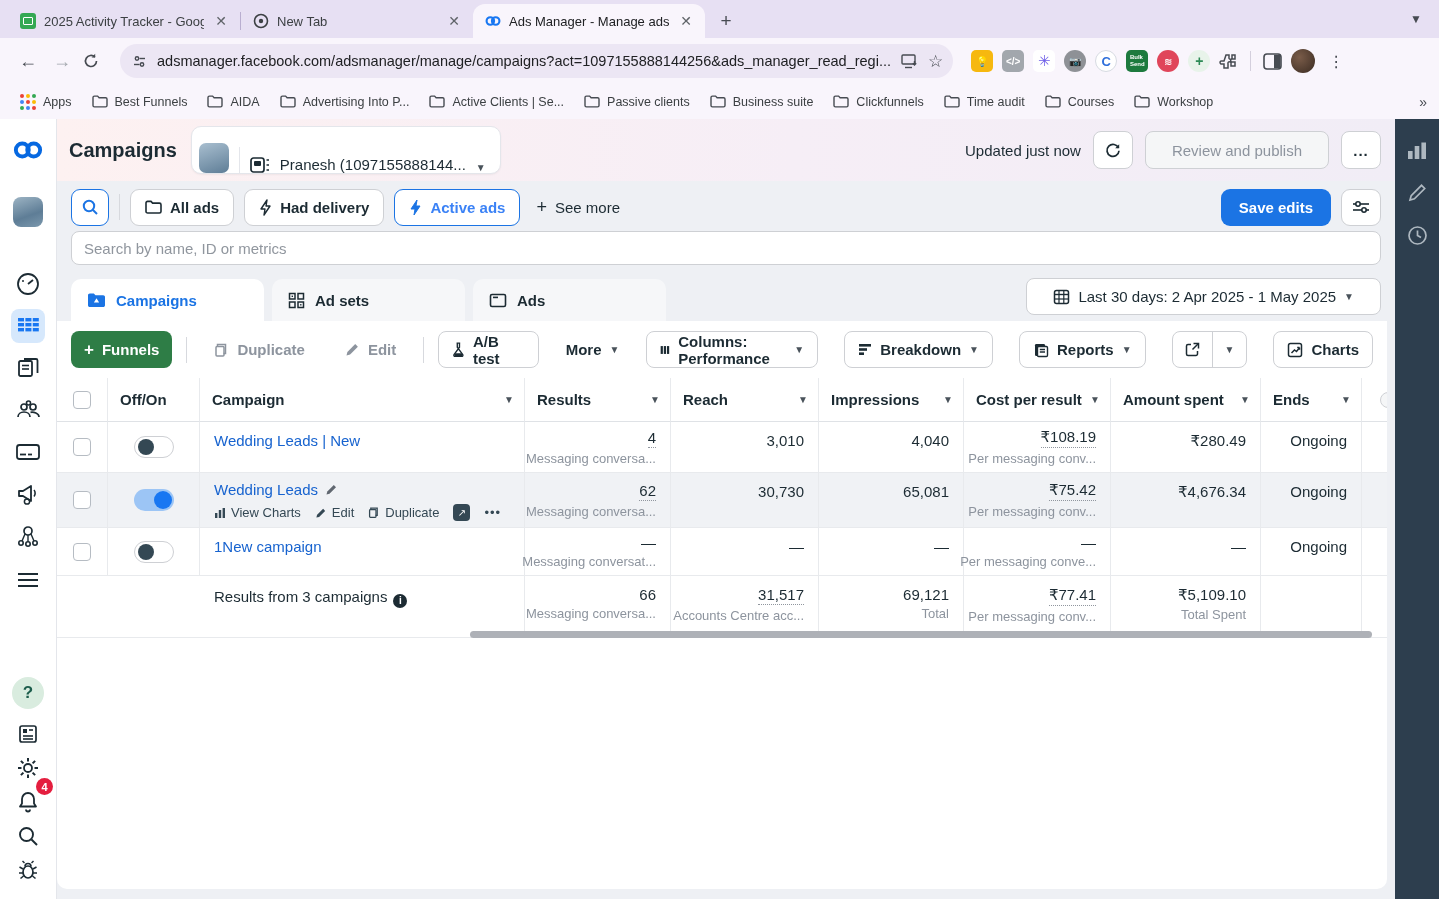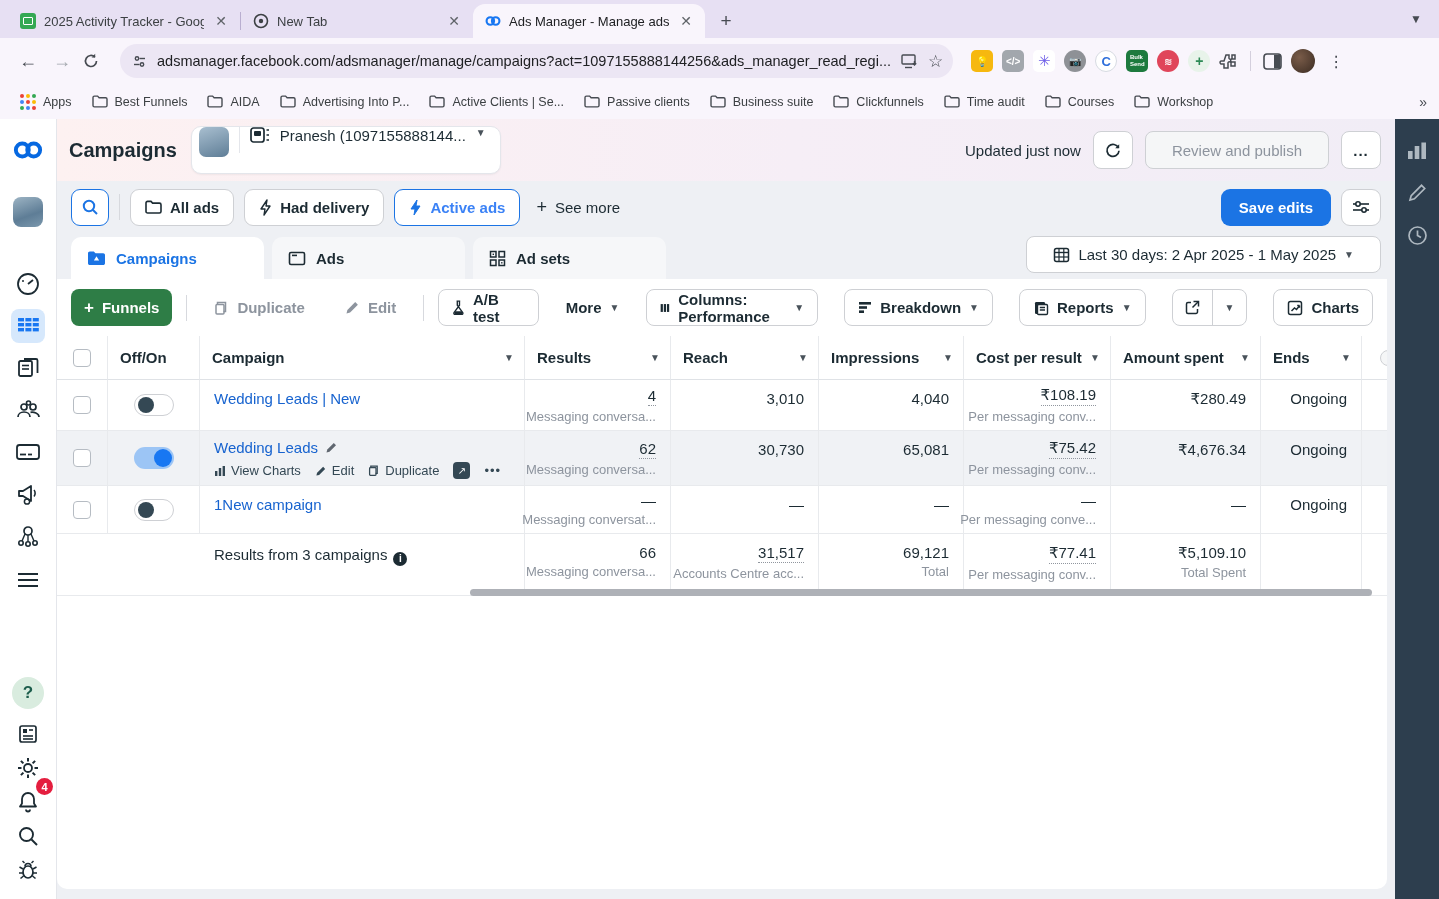--- a/index.html
+++ b/index.html
@@ -48,21 +48,21 @@
   .help-circle { width:32px; height:32px; border-radius:50%; background:#d9ecdf; color:#1c5d4c; font-size:17px; font-weight:bold; display:flex; align-items:center; justify-content:center; }
 
   .right-rail { width:44px; background:#2d3e4e; display:flex; flex-direction:column; align-items:center; padding-top:22px; gap:22px; }
   .right-rail .rr-ic { color:#aeb8c0; }
 
   .content { flex:1; display:flex; flex-direction:column; min-width:0; }
 
   
   .app-header { height:62px; background:linear-gradient(90deg,#fdf1f1,#f6eef6 55%,#f1edf6); display:flex; align-items:center; padding:0 14px 0 12px; gap:14px; }
   .page-title { font-size:20px; font-weight:bold; color:#1c2b33; }
-  .account-pill { background:#fff; border:1px solid #e4e6eb; border-radius:10px; height:48px; display:flex; align-items:flex-start; gap:10px; padding:0 14px 0 7px; box-shadow:0 1px 2px rgba(0,0,0,.05); }
+  .account-pill { background:#fff; border:1px solid #e4e6eb; border-radius:10px; height:48px; display:flex; align-items:flex-end; gap:10px; padding:0 14px 0 7px; box-shadow:0 1px 2px rgba(0,0,0,.05); }
   .account-pill .acc-avatar { width:30px; height:30px; border-radius:7px; background:linear-gradient(160deg,#a9bfd0,#5e7d96); }
   .pill-sep { width:1px; height:26px; background:#e4e6eb; }
   .acc-name { font-size:15px; color:#1c2b33; }
   .hdr-right { margin-left:auto; display:flex; align-items:center; gap:12px; }
   .updated { font-size:15px; color:#1c2b33; }
   .btn { display:flex; align-items:center; justify-content:center; gap:8px; height:38px; border-radius:8px; border:1px solid #ced0d4; background:#fff; font-size:15px; color:#1c2b33; padding:0 26px; white-space:nowrap; }
   .btn.square { width:40px; padding:0; }
   .btn.disabled { color:#8d949e; background:#f5f6f7; }
   .caret { font-size:10px; color:#49525a; }
 
@@ -499,48 +499,51 @@
       <div class="chip sliders-btn" style="justify-content:center;padding:0;">
         <svg width="18" height="16" viewBox="0 0 18 16">
             <line x1="1" y1="5" x2="17" y2="5" stroke="#1c2b33" stroke-width="1.6"></line>
             <circle cx="6" cy="5" r="2.2" fill="#fff" stroke="#1c2b33" stroke-width="1.6"></circle>
             <line x1="1" y1="11" x2="17" y2="11" stroke="#1c2b33" stroke-width="1.6"></line>
             <circle cx="12" cy="11" r="2.2" fill="#fff" stroke="#1c2b33" stroke-width="1.6"></circle>
           </svg>
       </div>
     </div>
 
+    <div class="search-row">
+      <input class="search-input" placeholder="Search by name, ID or metrics" style="">
+    </div>
 
     <div class="tabs-row">
       <div class="lvl-tab active">
         <svg width="19" height="16" viewBox="0 0 19 16">
             <path d="M1 3.2C1 2.2 1.8 1.4 2.8 1.4h4l1.7 1.9h7.7c1 0 1.8.8 1.8 1.8v8.1c0 1-.8 1.8-1.8 1.8H2.8c-1 0-1.8-.8-1.8-1.8z" fill="#1b74e4"></path>
             <path d="M9.5 6.2l2.6 4.4H6.9z" fill="#fff"></path>
           </svg>
         <span>Campaigns</span>
-      </div>
-      <div class="lvl-tab">
-        <svg width="18" height="15" viewBox="0 0 18 15">
-            <rect x="1.5" y="1.5" width="15" height="12" rx="1.5" fill="none" stroke="#1c2b33" stroke-width="1.6"></rect>
-            <line x1="4" y1="4.4" x2="9" y2="4.4" stroke="#1c2b33" stroke-width="1.6"></line>
-          </svg>
-        <span>Ads</span>
       </div>
       <div class="lvl-tab">
         <svg width="17" height="17" viewBox="0 0 17 17">
             <g fill="none" stroke="#1c2b33" stroke-width="1.5">
               <rect x="1.5" y="1.5" width="5.5" height="5.5"></rect>
               <rect x="10" y="1.5" width="5.5" height="5.5"></rect>
               <rect x="1.5" y="10" width="5.5" height="5.5"></rect>
               <rect x="10" y="10" width="5.5" height="5.5"></rect>
             </g>
             <rect x="3.6" y="3.6" width="1.4" height="1.4" fill="#1c2b33"></rect>
             <rect x="12.1" y="12.1" width="1.4" height="1.4" fill="#1c2b33"></rect>
           </svg>
         <span>Ad sets</span>
+      </div>
+      <div class="lvl-tab">
+        <svg width="18" height="15" viewBox="0 0 18 15">
+            <rect x="1.5" y="1.5" width="15" height="12" rx="1.5" fill="none" stroke="#1c2b33" stroke-width="1.6"></rect>
+            <line x1="4" y1="4.4" x2="9" y2="4.4" stroke="#1c2b33" stroke-width="1.6"></line>
+          </svg>
+        <span>Ads</span>
       </div>
       <div class="date-range">
         <div class="btn">
           <svg width="17" height="17" viewBox="0 0 17 17">
               <rect x="1.5" y="2.5" width="14" height="13" rx="2" fill="none" stroke="#1c2b33" stroke-width="1.5"></rect>
               <line x1="1.5" y1="6.5" x2="15.5" y2="6.5" stroke="#1c2b33" stroke-width="1.4"></line>
               <line x1="6" y1="2.5" x2="6" y2="15.5" stroke="#1c2b33" stroke-width="1.2"></line>
               <line x1="10.8" y1="2.5" x2="10.8" y2="15.5" stroke="#1c2b33" stroke-width="1.2"></line>
               <line x1="1.5" y1="11" x2="15.5" y2="11" stroke="#1c2b33" stroke-width="1.2"></line>
             </svg>

